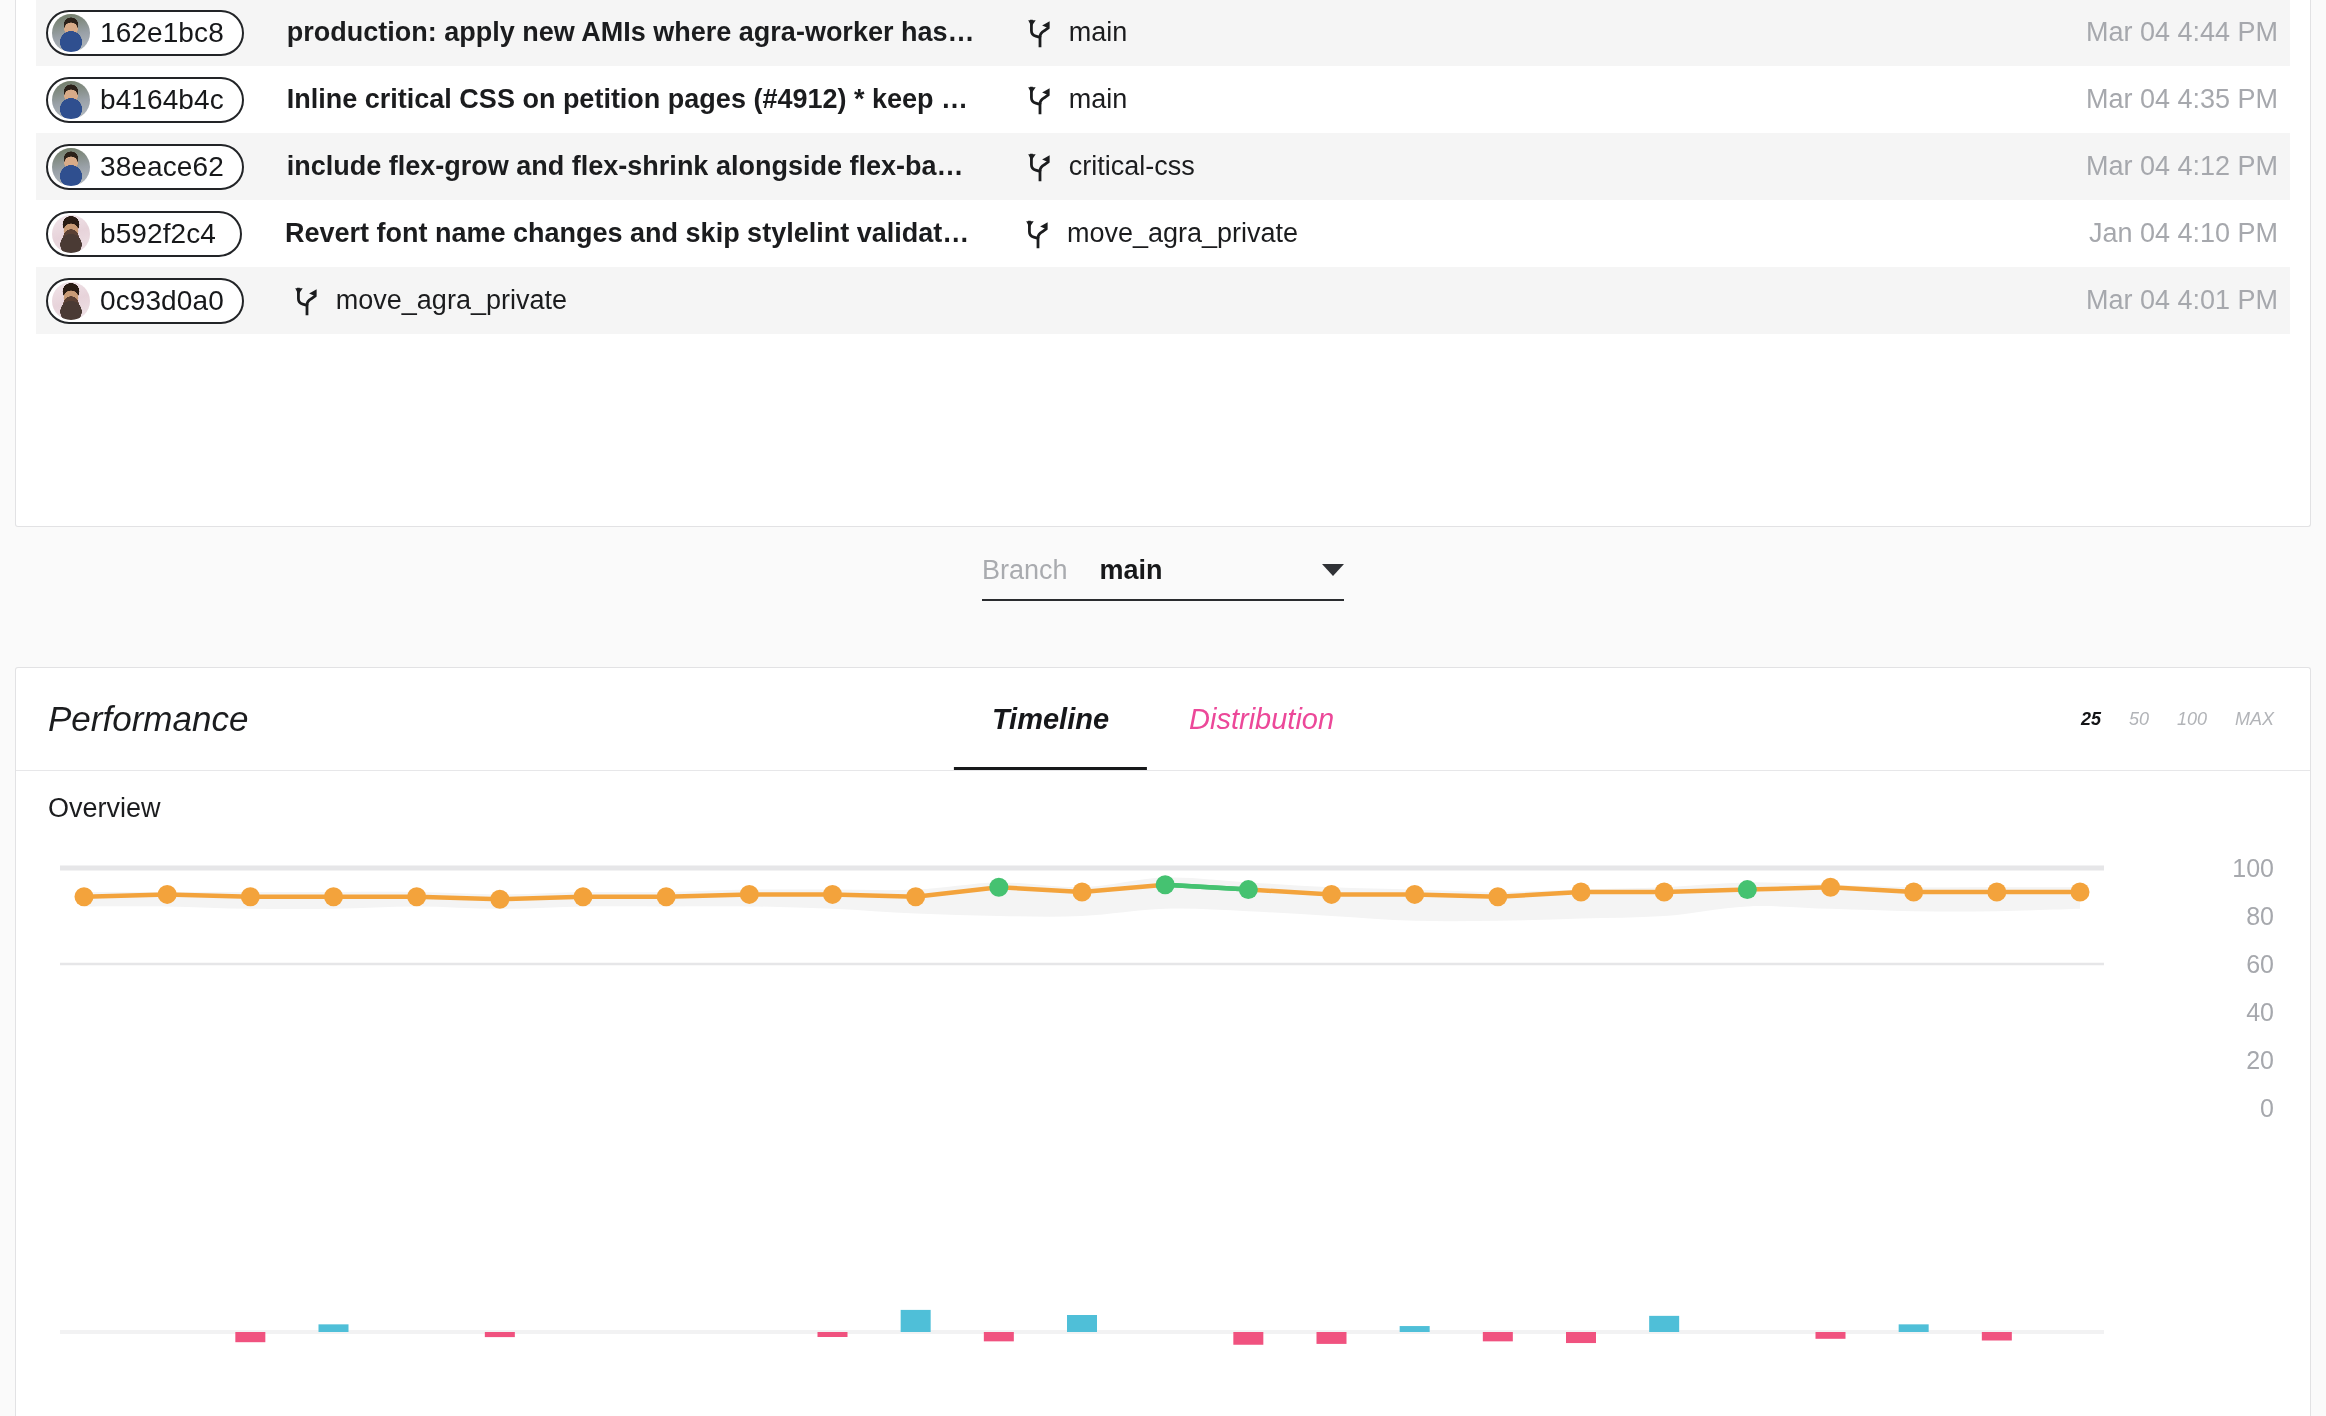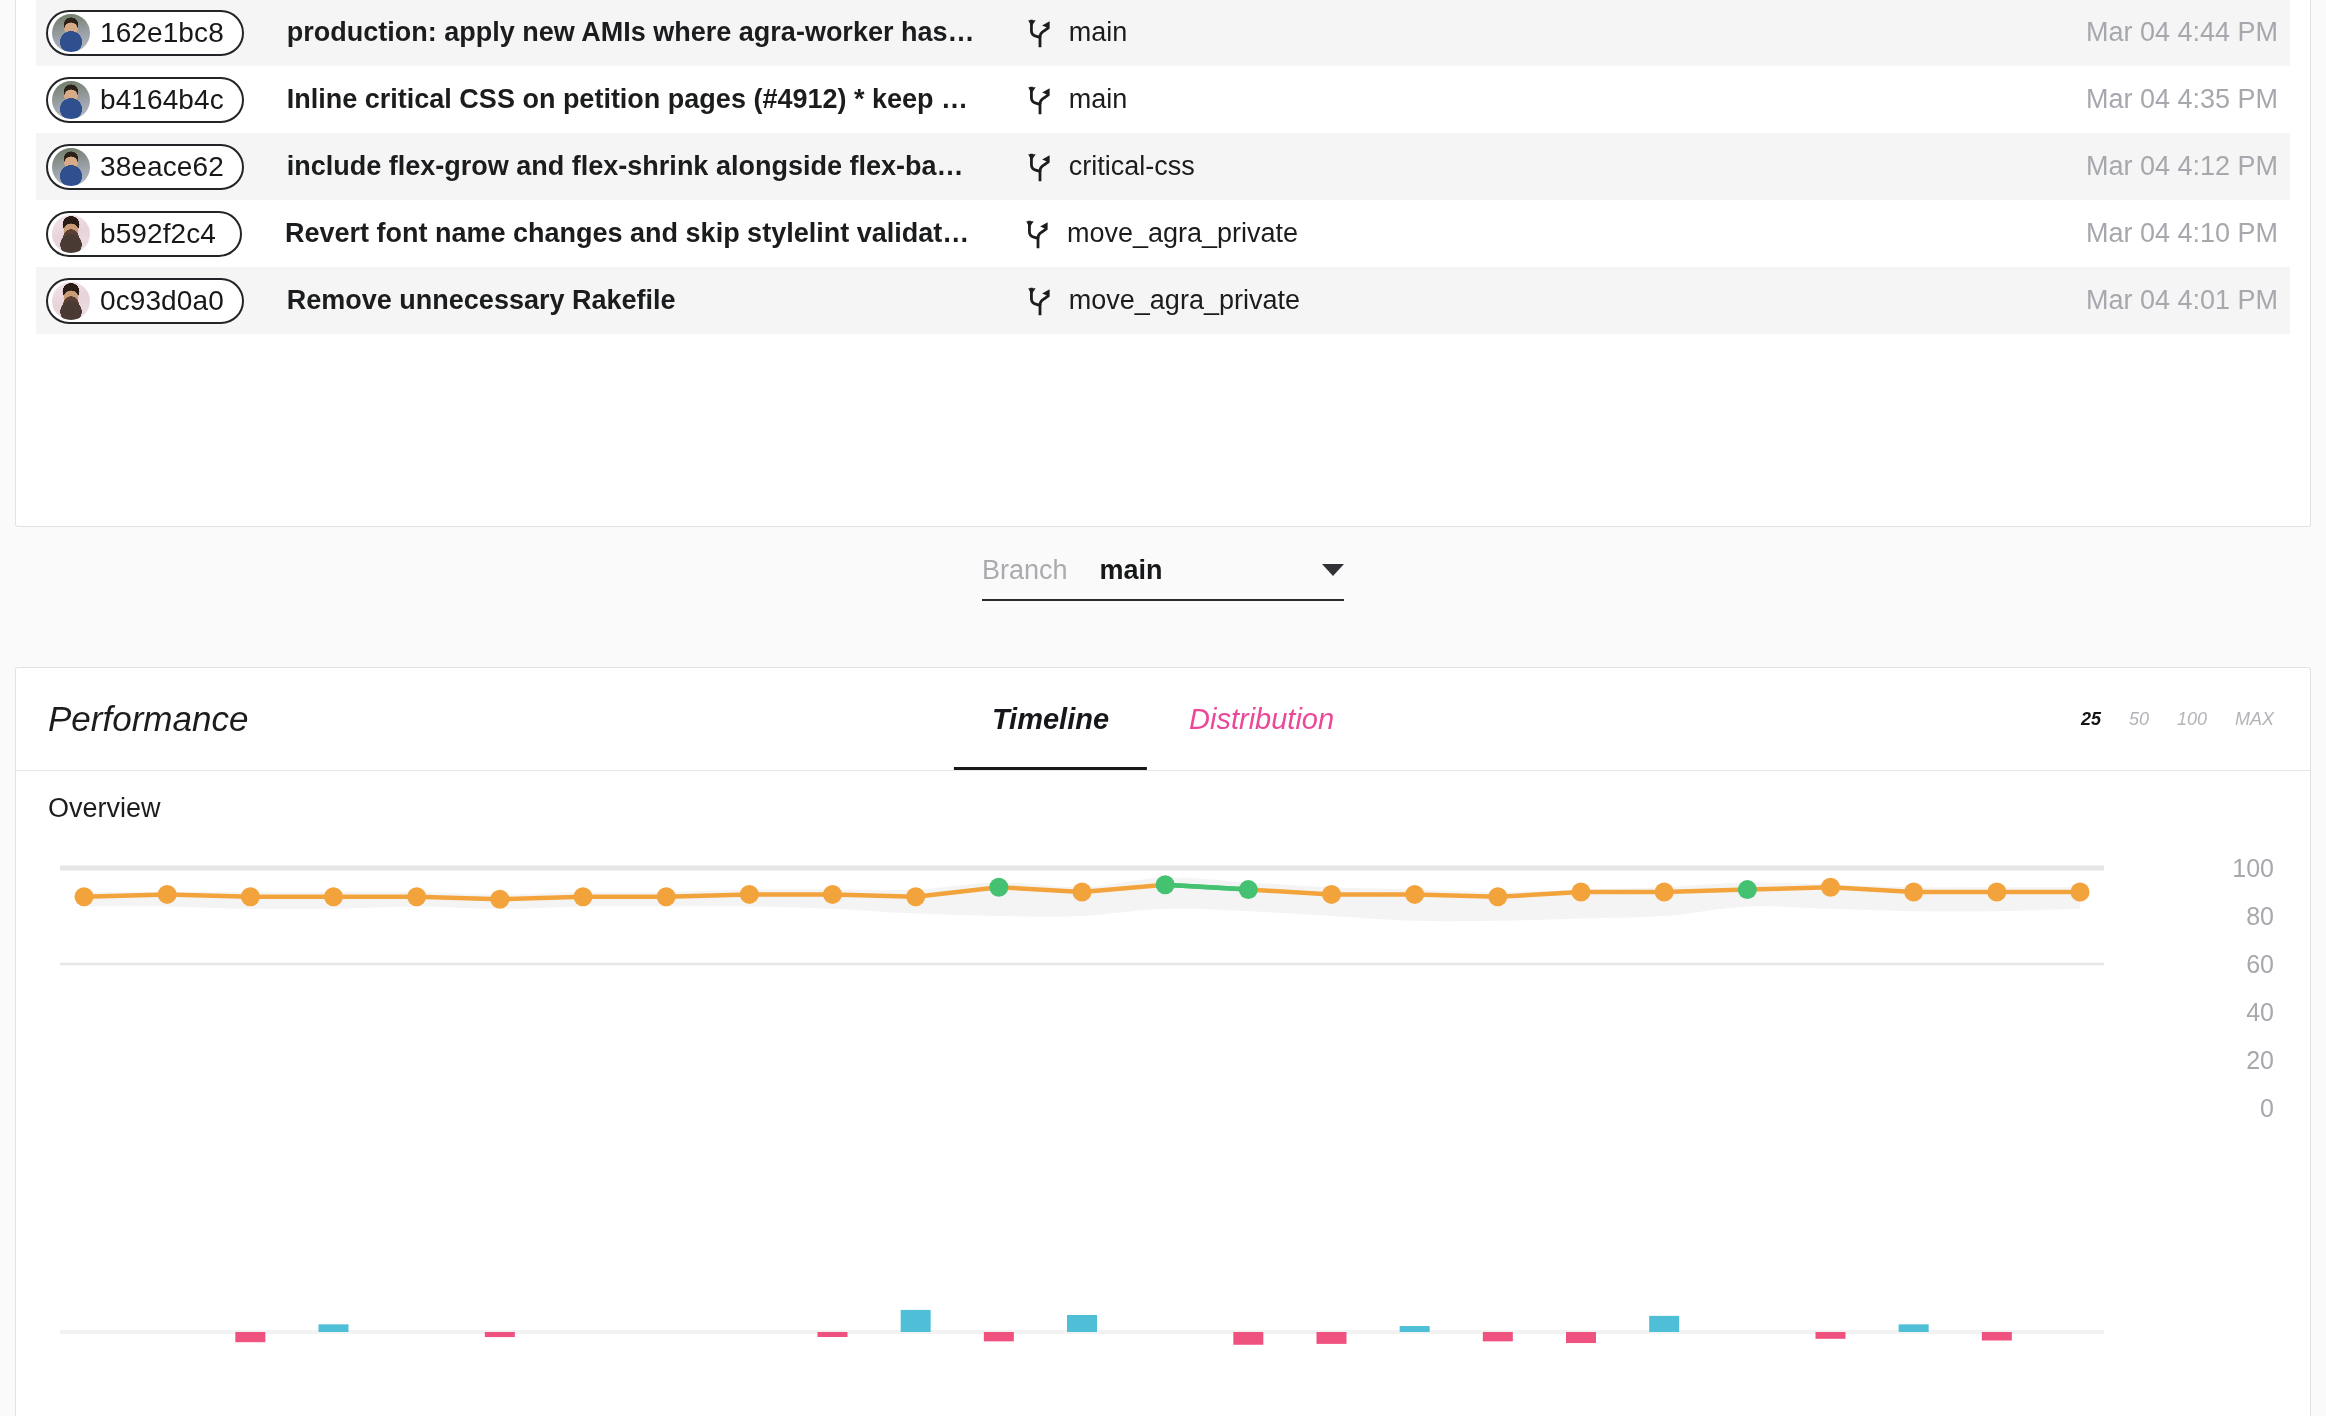--- a/index.html
+++ b/index.html
@@ -317,28 +317,27 @@
           <div class="commit-msg">Revert font name changes and skip stylelint validations for no c…</div>
           <div class="branch-cell">
             <svg class="branch-icon" viewBox="0 0 24 28">
               <path d="M4 3 L4 12 Q4 16 8 17 L12 18 L12 26" fill="none" stroke="#1b1c1e" stroke-width="2.6" stroke-linecap="square"></path>
               <path d="M12 18 Q12 14 16 12 L20 9" fill="none" stroke="#1b1c1e" stroke-width="2.6"></path>
               <path d="M21 3 L21 10 L14 7 Z" fill="#1b1c1e"></path>
               <path d="M1 2 L8 2 L4 8 Z" fill="#1b1c1e"></path>
             </svg>
             <span class="branch-name">move_agra_private</span>
           </div>
-          <div class="commit-time">Mar 04 4:10 PM</div>
+          <div class="commit-time">Jan 04 4:10 PM</div>
         </div>
         <div class="commit-row shaded">
           <div class="sha-chip">
             <div class="avatar person-b"></div>
             <span class="sha-text">0c93d0a0</span>
           </div>
-          <div class="commit-msg">Remove unnecessary Rakefile</div>
           <div class="branch-cell">
             <svg class="branch-icon" viewBox="0 0 24 28">
               <path d="M4 3 L4 12 Q4 16 8 17 L12 18 L12 26" fill="none" stroke="#1b1c1e" stroke-width="2.6" stroke-linecap="square"></path>
               <path d="M12 18 Q12 14 16 12 L20 9" fill="none" stroke="#1b1c1e" stroke-width="2.6"></path>
               <path d="M21 3 L21 10 L14 7 Z" fill="#1b1c1e"></path>
               <path d="M1 2 L8 2 L4 8 Z" fill="#1b1c1e"></path>
             </svg>
             <span class="branch-name">move_agra_private</span>
           </div>
           <div class="commit-time">Mar 04 4:01 PM</div>

